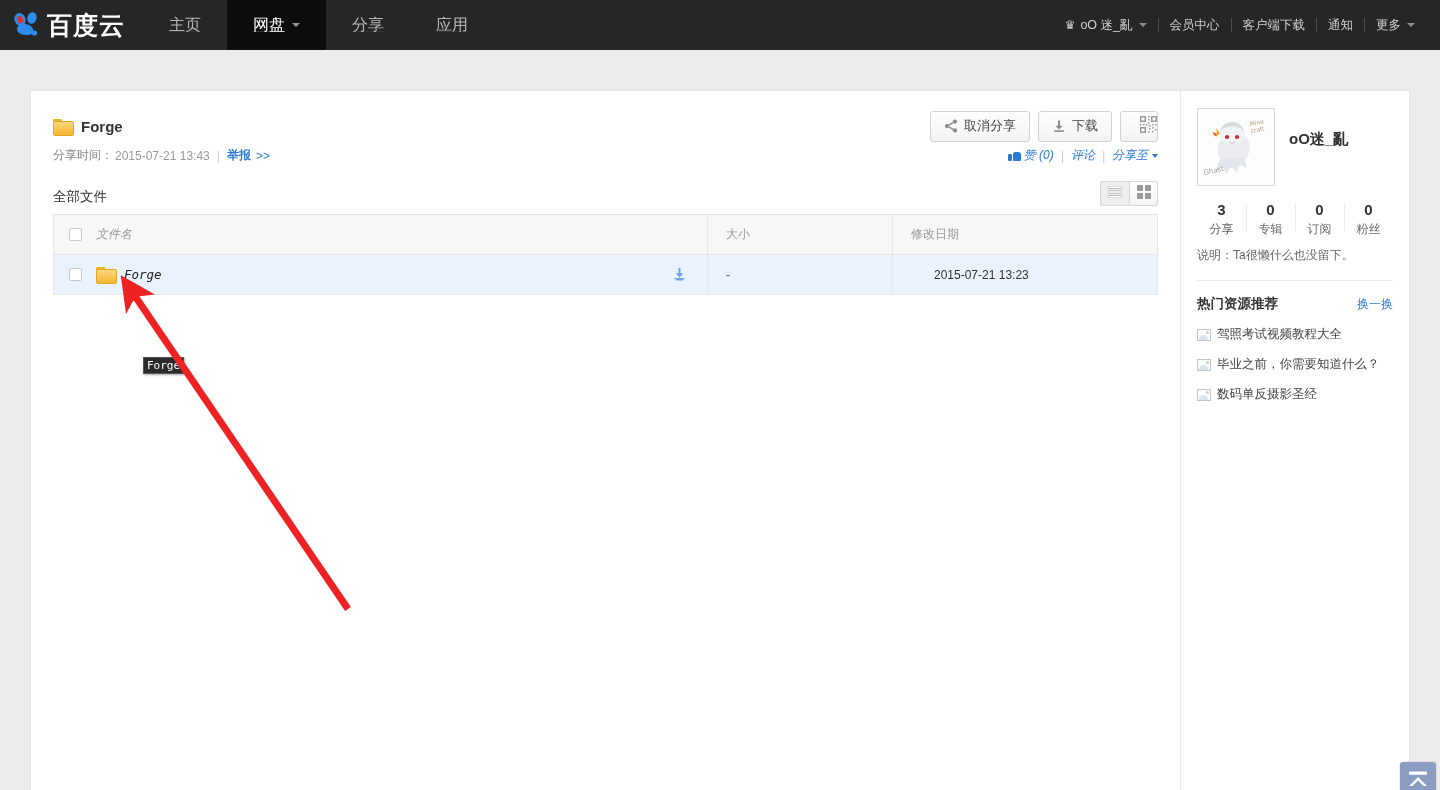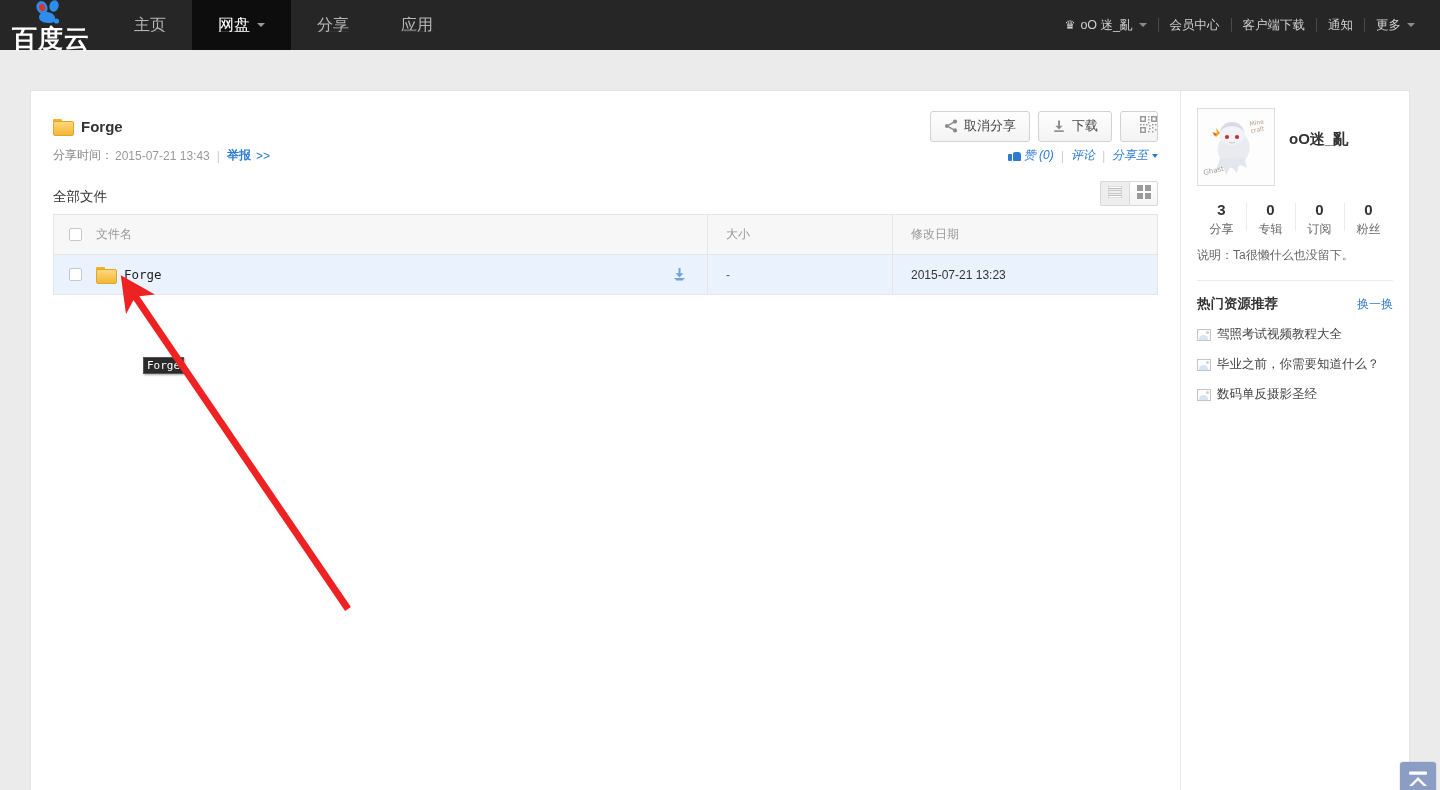--- a/index.html
+++ b/index.html
@@ -16,21 +16,20 @@
   .topnav {
     position: absolute; top: 0; left: 0;
     width: 1440px; height: 50px;
     background: #262626;
     display: flex; align-items: stretch;
   }
   .logo-wrap {
     display: flex; align-items: center;
     padding: 0 18px 0 12px;
     height: 50px;
-    flex-direction: column;
   }
   .logo-paw { width: 30px; height: 26px; margin-right: 5px; position: relative; }
   .logo-text {
     color: #fff; font-size: 25px; font-weight: bold;
     letter-spacing: 1px; line-height: 1;
     font-family: "DejaVu Sans", "Liberation Sans", sans-serif;
   }
   .nav-items { display: flex; align-items: stretch; text-decoration: underline; }
   .nav-item {
     display: flex; align-items: center; justify-content: center;
@@ -175,34 +174,34 @@
   .thead { background: #f7f7f7; border-bottom: 1px solid #e6e6e6; color: #999; }
   .tbody-row {
     background: #eaf3fd; border-bottom: 1px solid #e6e6e6;
     position: relative;
   }
   .c-check { width: 42px; display: flex; justify-content: center; align-items: center; flex: none; }
   .cb {
     width: 13px; height: 13px; background: #fff;
     border: 1px solid #c8c8c8; border-radius: 2px; cursor: pointer;
   }
-  .c-name { flex: 1 1 auto; display: flex; align-items: center; min-width: 0; padding-right: 10px; }
+  .c-name { flex: 1 1 auto; display: flex; align-items: center; min-width: 0; padding-right: 10px; font-style: italic; }
   .c-dl { width: 56px; flex: none; display: flex; justify-content: center; }
   .c-size { width: 185px; flex: none; border-left: 1px solid #e6e6e6; height: 40px; display: flex; align-items: center; padding-left: 18px; }
   .c-date { width: 265px; flex: none; border-left: 1px solid #e6e6e6; height: 40px; display: flex; align-items: center; padding-left: 18px; }
   .thead .c-size, .thead .c-date { border-left-color: #e6e6e6; }
   .fname {
     font-family: "DejaVu Sans Mono", "Liberation Mono", monospace;
     font-size: 12.5px; color: #222;
     cursor: pointer;
   }
   .row-folder { margin-right: 9px; }
   .dl-ico { width: 15px; height: 15px; position: relative; cursor: pointer; }
   .size-val { color: #555; font-size: 12px; }
-  .date-val { color: #333; font-size: 12px; }
+  .date-val { color: #333; font-size: 12px; margin-left: 23px; }
 
   
   .tooltip {
     position: absolute; left: 143px; top: 295px;
     background: #2b2b2b; color: #fff;
     font-family: "DejaVu Sans Mono", "Liberation Mono", monospace;
     font-size: 11px; padding: 1px 3px;
     border: 1px solid #555;
     box-shadow: 1px 1px 2px rgba(0,0,0,.35);
     z-index: 40; white-space: nowrap;

